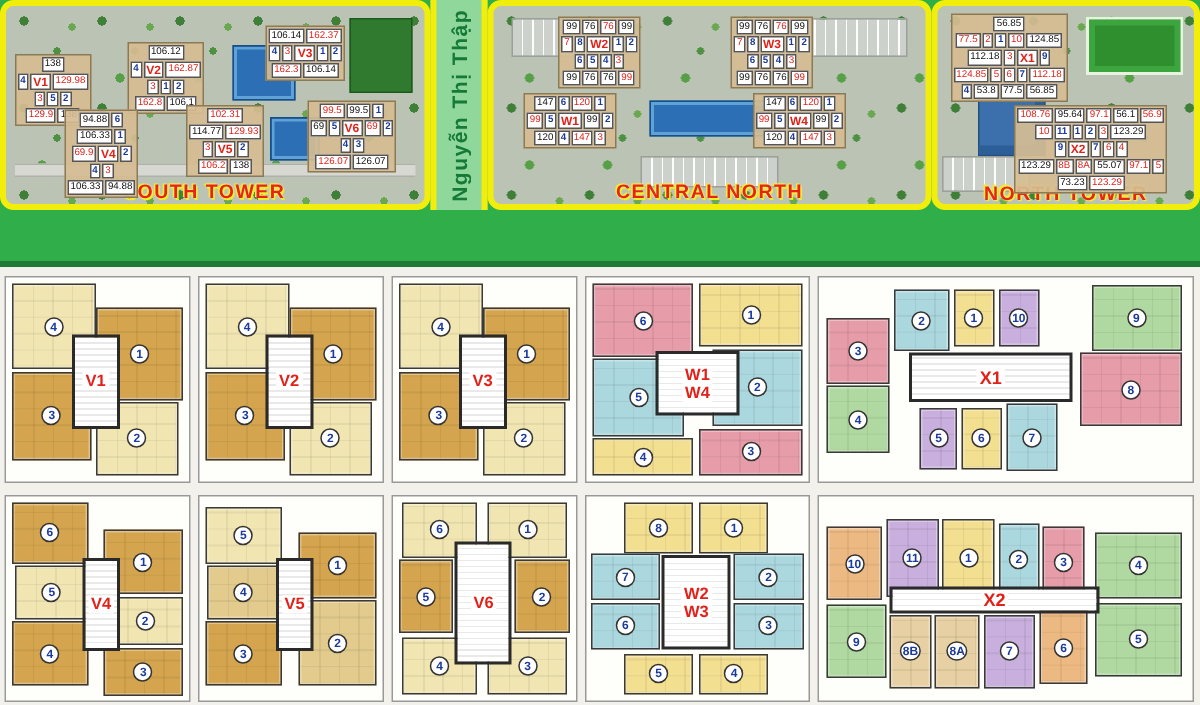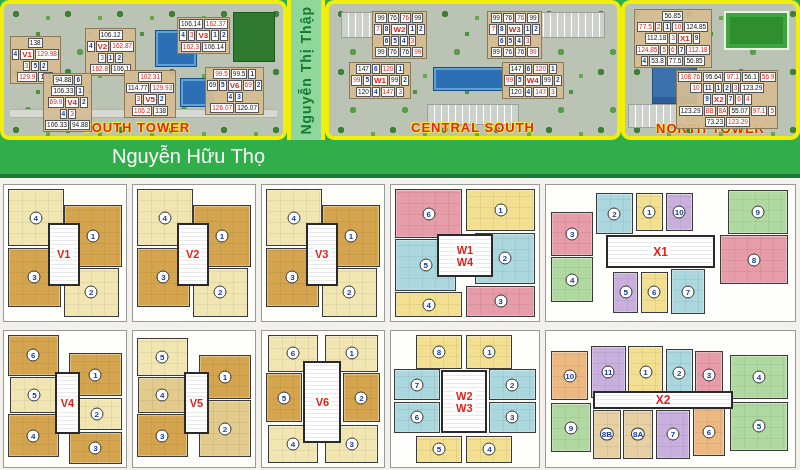--- a/index.html
+++ b/index.html
@@ -203,21 +203,21 @@
       </div>
     <div id="street-vertical">
       <div class="vtext">Nguyễn Thị Thập</div>
     </div>
     <div class="site-panel" id="panel-central">
       <div class="parking" style="left:4%;top:6%;width:24%;height:20%;"></div>
       <div class="parking" style="left:72%;top:6%;width:24%;height:20%;"></div>
       <div class="pool" style="left:36%;top:48%;width:28%;height:18%;"></div>
       <div class="parking" style="left:34%;top:76%;width:32%;height:16%;"></div>
       <div></div>
-      <div class="tower-label" id="label-central">CENTRAL SOUTH</div>
+      <div class="tower-label" id="label-central">CENTRAL NORTH</div>
     <div class="bldg" style="left: 15%; top: 5%;">
           <div class="brow">
             <span class="chip">99</span>
             <span class="chip">76</span>
             <span class="chip red">76</span>
             <span class="chip">99</span>
           </div>
           <div class="brow">
             <span class="chip red">7</span>
             <span class="chip unit">8</span>
@@ -376,23 +376,20 @@
             <span class="chip red">97.1</span>
             <span class="chip red">5</span>
           </div>
           <div class="brow">
             <span class="chip">73.23</span>
             <span class="chip red">123.29</span>
           </div>
         </div>
       </div>
   </div>
-  <div id="street-band">
-    <div class="htext">Nguyễn Hữu Thọ</div>
-  </div>
   <div id="street-band-edge"></div>
 </div>
 
 <div id="plans">
   <div class="plan-row">
       <div class="plan v">
         <div class="u" style="left: 3%; top: 3%; width: 46%; height: 42%; background-color: rgb(241, 230, 178);">
           <span class="badge">4</span>
         </div>
         <div class="u" style="left: 49%; top: 15%; width: 48%; height: 45%; background-color: rgb(212, 165, 78);">

